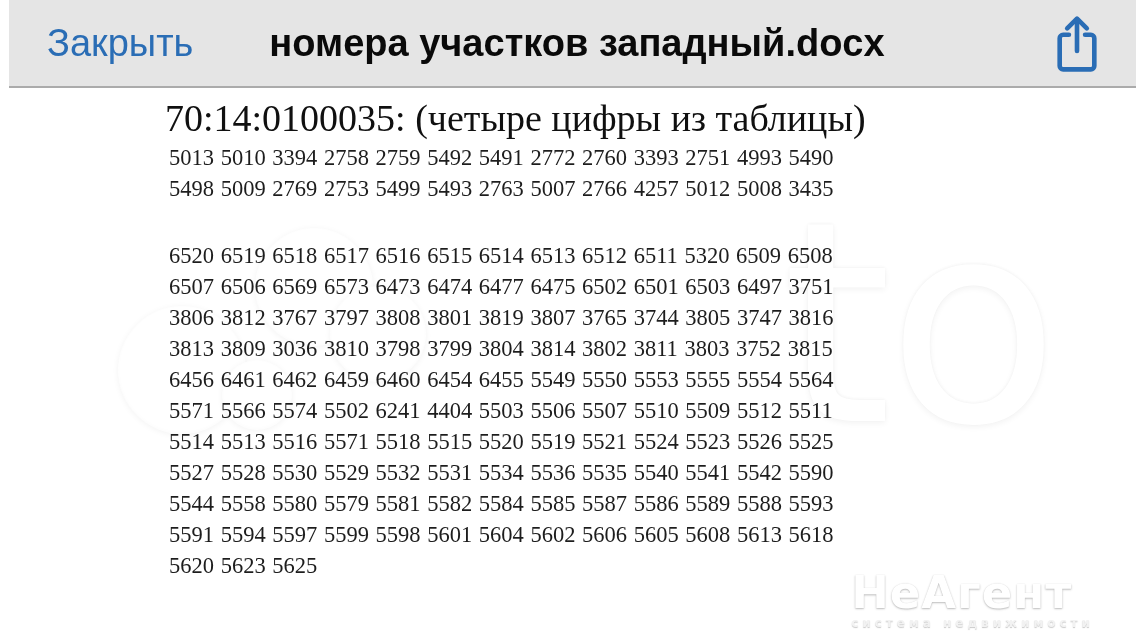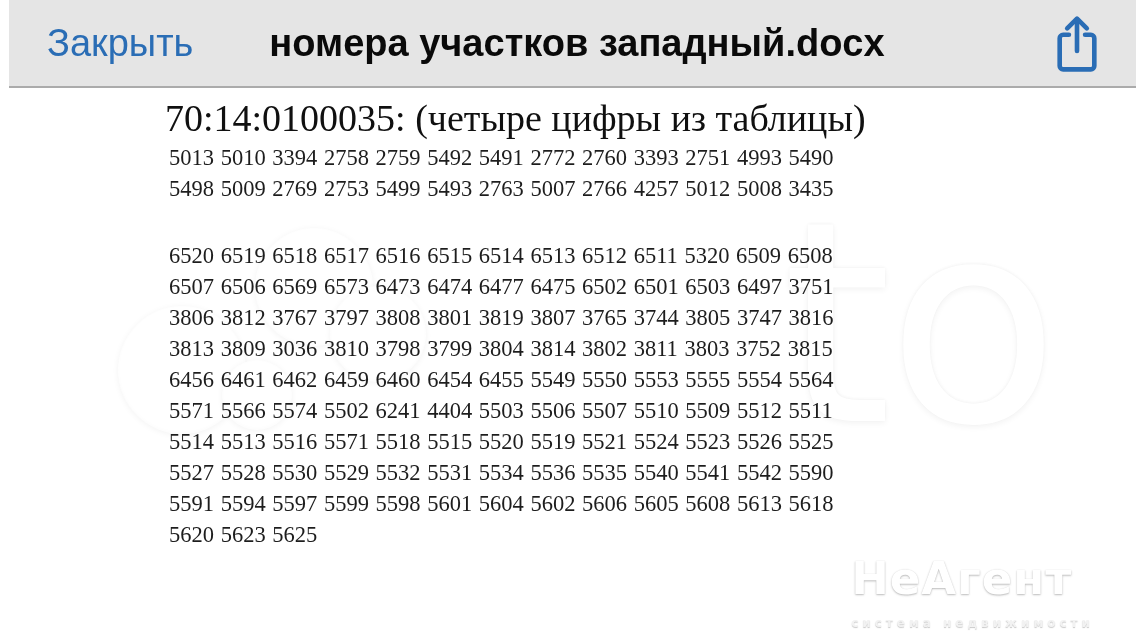--- a/index.html
+++ b/index.html
@@ -130,21 +130,21 @@
   .corner-watermark .brand {
     font-family: "DejaVu Sans", sans-serif;
     font-size: 45px;
     font-weight: 700;
     letter-spacing: 1px;
     color: #ffffff;
     text-shadow: 0 1px 2px rgba(110,110,110,0.45), 0 0 1px rgba(150,150,150,0.3);
     line-height: 40px;
   }
   .corner-watermark .tagline {
-    margin-top: 17px;
+    margin-top: 3px;
     font-family: "DejaVu Sans", sans-serif;
     font-size: 12px;
     font-weight: 700;
     letter-spacing: 4px;
     color: #f2f2f2;
     text-shadow: 0 1px 1px rgba(120,120,120,0.4);
     white-space: nowrap;
   }
 </style>
 </head>
@@ -184,20 +184,21 @@
 
       <div class="num-block block2">
         <div class="num-line">6520 6519 6518 6517 6516 6515 6514 6513 6512 6511 5320 6509 6508</div>
         <div class="num-line">6507 6506 6569 6573 6473 6474 6477 6475 6502 6501 6503 6497 3751</div>
         <div class="num-line">3806 3812 3767 3797 3808 3801 3819 3807 3765 3744 3805 3747 3816</div>
         <div class="num-line">3813 3809 3036 3810 3798 3799 3804 3814 3802 3811 3803 3752 3815</div>
         <div class="num-line">6456 6461 6462 6459 6460 6454 6455 5549 5550 5553 5555 5554 5564</div>
         <div class="num-line">5571 5566 5574 5502 6241 4404 5503 5506 5507 5510 5509 5512 5511</div>
         <div class="num-line">5514 5513 5516 5571 5518 5515 5520 5519 5521 5524 5523 5526 5525</div>
         <div class="num-line">5527 5528 5530 5529 5532 5531 5534 5536 5535 5540 5541 5542 5590</div>
+        <div class="num-line">5544 5558 5580 5579 5581 5582 5584 5585 5587 5586 5589 5588 5593</div>
         <div class="num-line">5591 5594 5597 5599 5598 5601 5604 5602 5606 5605 5608 5613 5618</div>
         <div class="num-line">5620 5623 5625</div>
       </div>
     </div>
 
     <div class="corner-watermark">
       <div class="brand">НеАгент</div>
       <div class="tagline">система недвижимости</div>
     </div>
 

